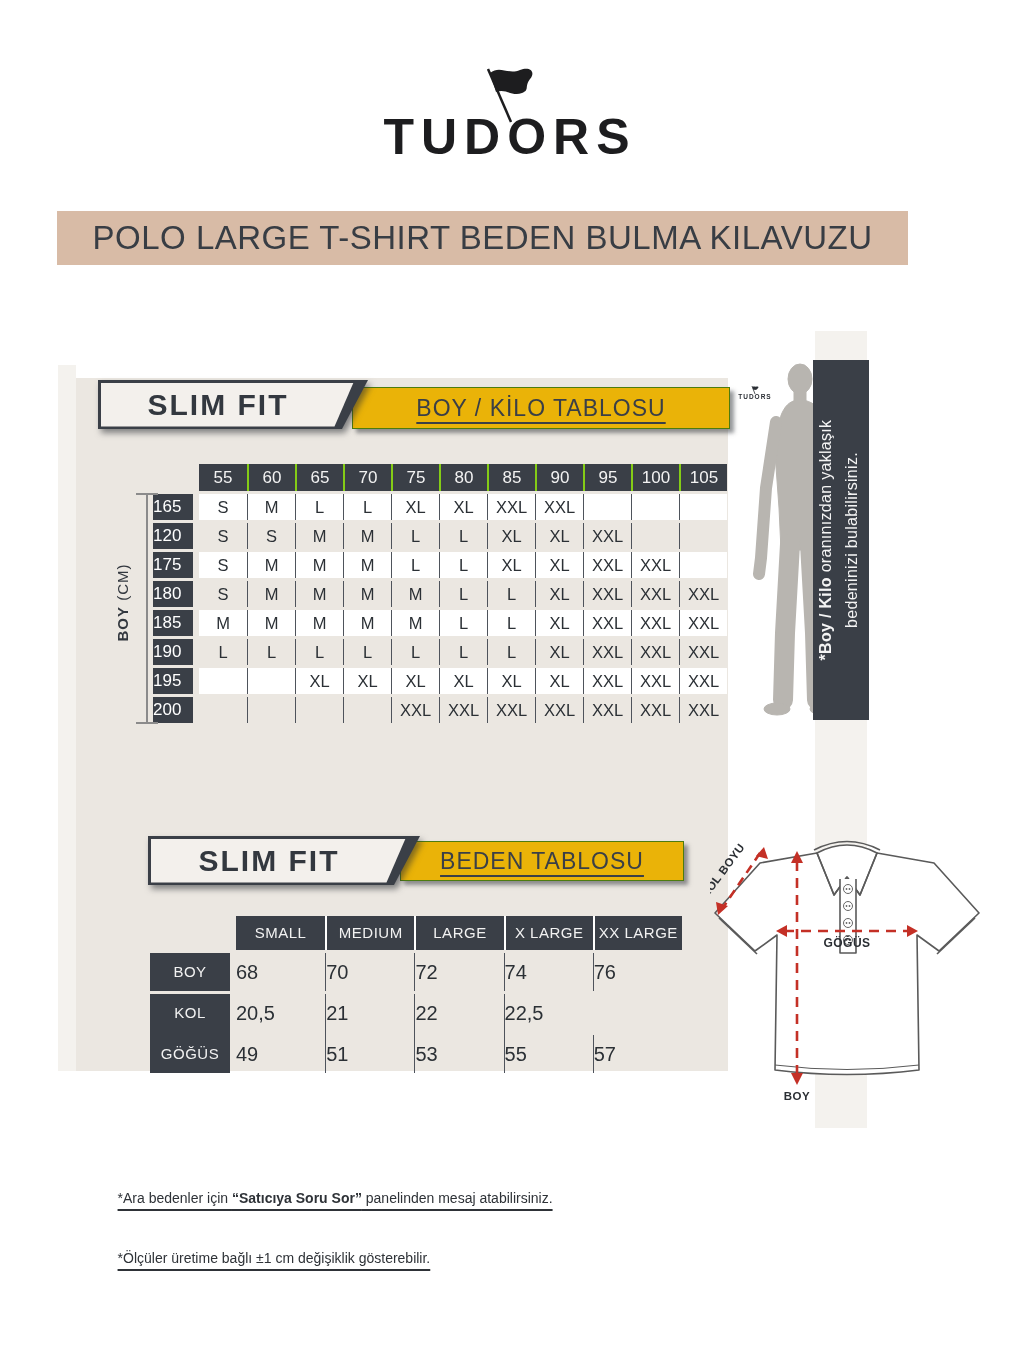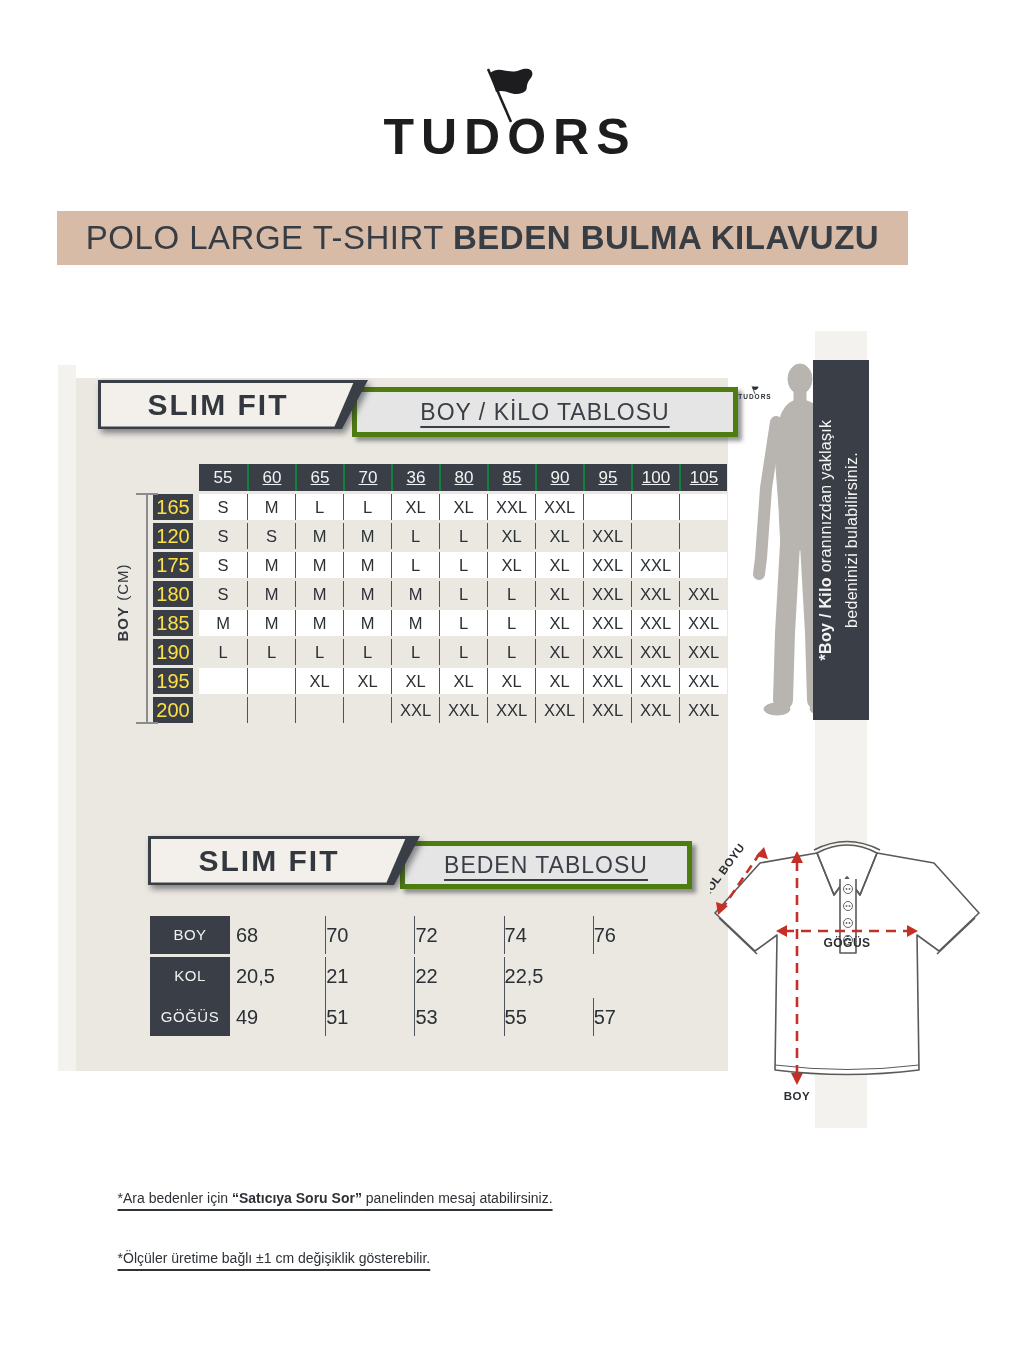--- a/index.html
+++ b/index.html
@@ -8,48 +8,48 @@
   .abs{position:absolute;}
 
   
   .logo-wrap{left:0;top:38px;width:1020px;text-align:center;}
   .logo-text{font-size:50px;font-weight:700;letter-spacing:7px;color:#1d1d1f;margin-top:42px;}
   .logo-flag{left:478px;top:38px;}
 
   
   .tan-banner{left:57px;top:183px;width:851px;height:54px;background:#d8bba6;
     display:flex;align-items:center;justify-content:center;font-size:33px;color:#383d44;letter-spacing:.5px;white-space:pre;}
-  .tan-banner b{font-weight:700;}
+  .tan-banner b{font-weight:400;}
 
   
   .left-strip{left:58px;top:337px;width:18px;height:706px;background:#f4f2ee;}
   .beige-panel{left:76px;top:350px;width:652px;height:693px;background:#ebe7e1;}
   .right-strip{left:815px;top:303px;width:52px;height:797px;background:#f4f2ee;}
 
   
   .fitbox{height:49px;filter:drop-shadow(3px 4px 3px rgba(40,44,50,.55));z-index:6;}
   .fitbox .outer{position:absolute;inset:0;background:#3a3f47;
     clip-path:polygon(0 0,100% 0,calc(100% - 26px) 100%,0 100%);}
   .fitbox .inner{position:absolute;inset:2.5px;background:#f3f0ec;
     clip-path:polygon(0 0,calc(100% - 12px) 0,calc(100% - 31px) 100%,0 100%);
     display:flex;align-items:center;justify-content:center;}
   .fitbox .inner span{font-size:30px;font-weight:700;letter-spacing:2px;color:#33383f;padding-right:30px;}
-  .titlebox{background:#e5e5e5;border:5px solid #4d7c0f;box-shadow:4px 4px 4px rgba(45,49,55,.5);
+  .titlebox{background:#eab308;border:1px solid #4d7c0f;box-shadow:4px 4px 4px rgba(45,49,55,.5);
     display:flex;align-items:center;justify-content:center;z-index:4;}
   .titlebox span{font-size:23px;letter-spacing:1px;color:#3a3f47;text-decoration:underline;
     text-underline-offset:6px;text-decoration-thickness:1.5px;}
 
   
   .kilo-label{left:193px;top:408px;width:534px;text-align:center;font-size:18px;color:#33383f;}
   .kilo-label b{font-weight:700;}
   .grid-row{display:grid;grid-template-columns:40px 6px repeat(11,48px);height:26px;line-height:26px;margin-bottom:3px;}
   .grid-row.hdr{height:27px;line-height:27px;}
-  .dcell{background:#3a3f47;color:#fde047;text-align:center;font-size:20px;}
+  .dcell{background:#3a3f47;color:#ffffff;text-align:left;font-size:17px;}
   .hcell{background:#3a3f47;color:#f2f2f2;text-align:center;font-size:17px;}
-  .hcell + .hcell{border-left:2px solid #15803d;text-decoration:underline;}
+  .hcell + .hcell{border-left:2px solid #84cc16;}
   .vcell{text-align:center;font-size:16.5px;color:#2b3035;font-weight:500;}
   .vcell.bl{border-left:1px solid #4e535b;}
   .row-white .vcell{background:#ffffff;}
   .row-beige .vcell{background:#ebe7e1;}
   #t1{left:153px;top:436px;}
 
   
   .dim-line{left:146px;top:466px;width:2px;height:229px;background:#8b8b8b;}
   .dim-cap{left:136px;width:22px;height:2px;background:#8b8b8b;}
   .boycm{left:62px;top:566px;width:120px;text-align:center;transform:rotate(-90deg);
@@ -142,21 +142,21 @@
 
 
   <div class="abs" id="t1">
       <div class="grid-row hdr">
         <div class=""></div>
         <div class=""></div>
         <div class="hcell">55</div>
         <div class="hcell">60</div>
         <div class="hcell">65</div>
         <div class="hcell">70</div>
-        <div class="hcell">36</div>
+        <div class="hcell">75</div>
         <div class="hcell">80</div>
         <div class="hcell">85</div>
         <div class="hcell">90</div>
         <div class="hcell">95</div>
         <div class="hcell">100</div>
         <div class="hcell">105</div>
       </div>
       <div class="grid-row row-white">
         <div class="dcell">165</div>
         <div class=""></div>
@@ -288,20 +288,29 @@
     <span>BEDEN TABLOSU</span>
   </div>
   <div class="abs fitbox" style="left:148px;top:808px;width:272px;">
     <div class="outer"></div>
     <div class="inner">
         <span>SLIM FIT</span>
       </div>
   </div>
 
   <div class="abs" id="t2">
+      <div class="grid-row2 hdr2">
+        <div class=""></div>
+        <div class=""></div>
+        <div class="hcell2">SMALL</div>
+        <div class="hcell2">MEDIUM</div>
+        <div class="hcell2">LARGE</div>
+        <div class="hcell2">X LARGE</div>
+        <div class="hcell2">XX LARGE</div>
+      </div>
       <div class="grid-row2 body2 row-white">
         <div class="dcell2">BOY</div>
         <div class=""></div>
         <div class="vcell2">68</div>
         <div class="vcell2 bl">70</div>
         <div class="vcell2 bl">72</div>
         <div class="vcell2 bl">74</div>
         <div class="vcell2 bl">76</div>
       </div>
       <div class="grid-row2 body2 row-beige">

